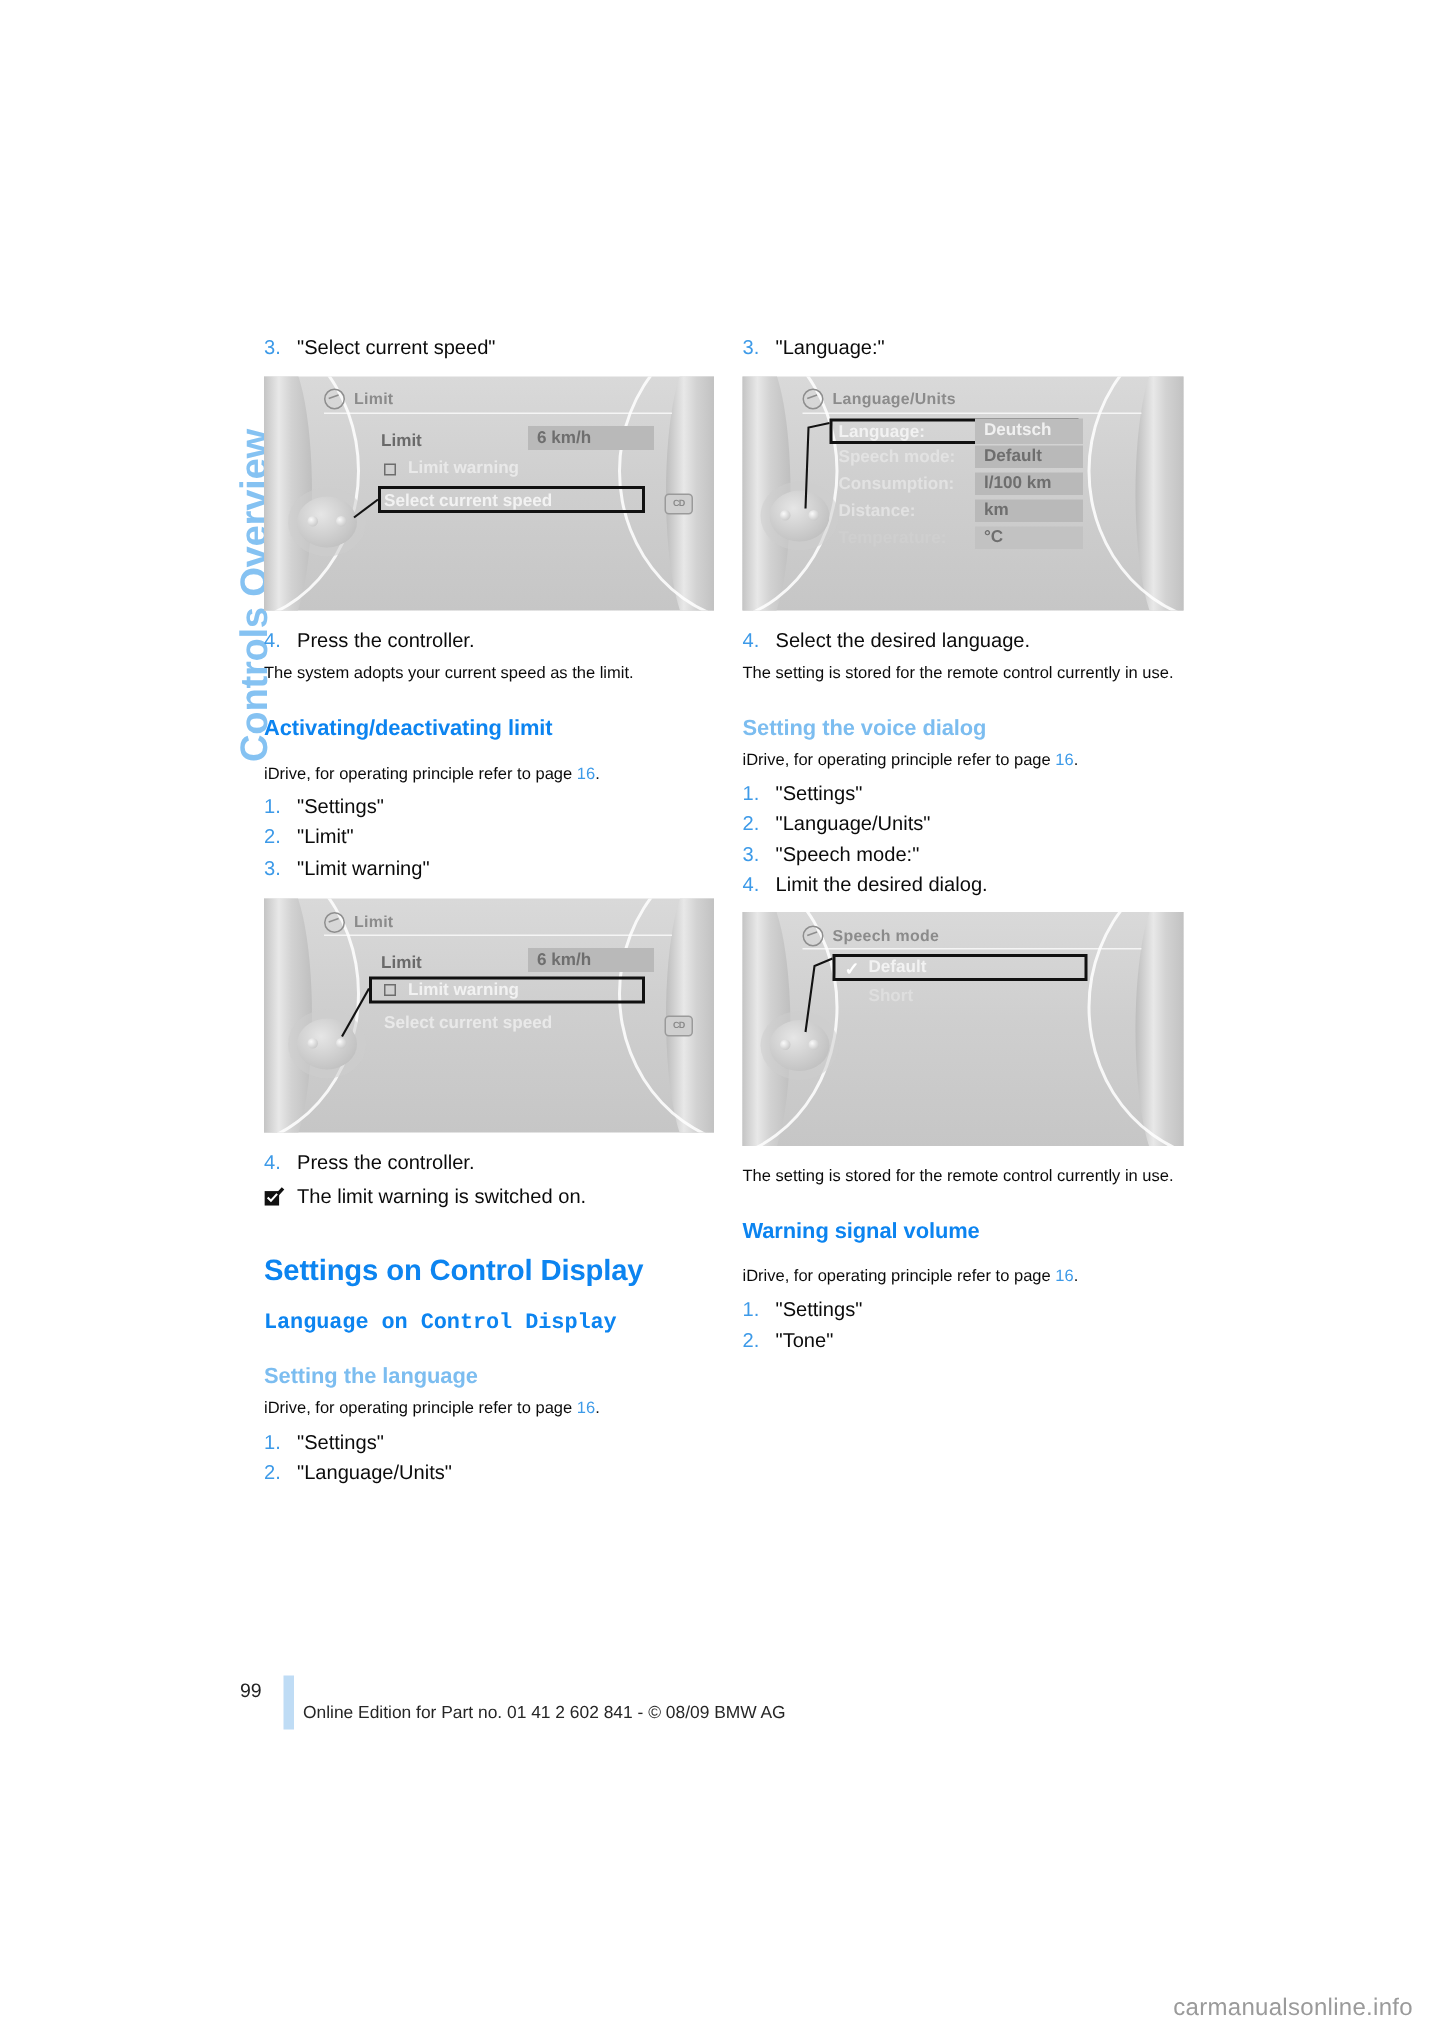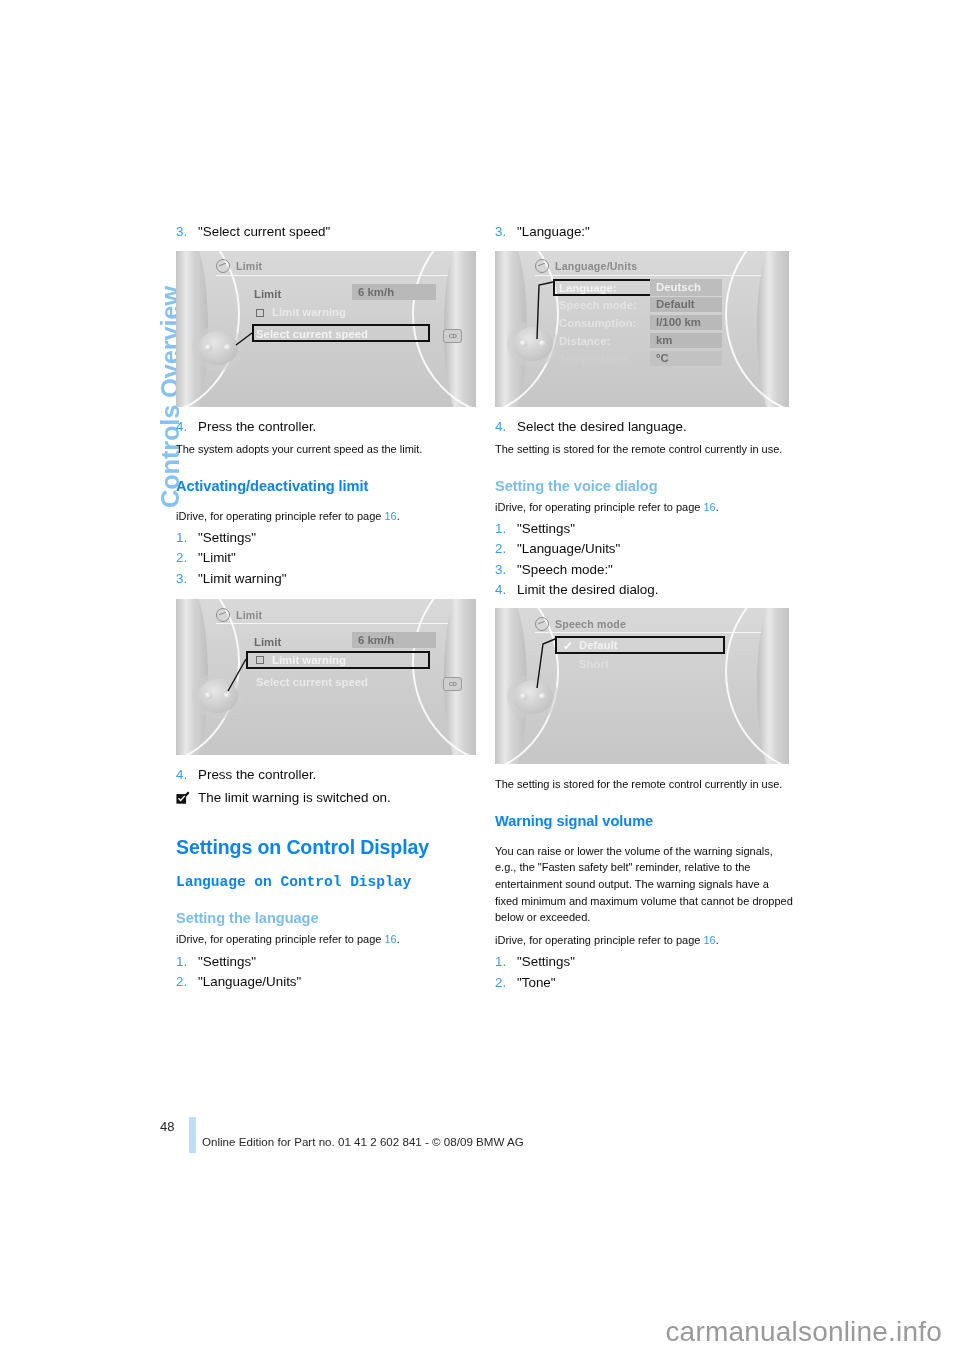--- a/index.html
+++ b/index.html
@@ -283,21 +283,21 @@
     font-size: 11.6px;
     color: #262626;
     white-space: nowrap;
   }
 
   
   .watermark {
     position: absolute;
     right: 18px;
     bottom: 10px;
-    font-size: 28px;
+    font-size: 16px;
     color: #9a9a9a;
     letter-spacing: .2px;
   }
 </style>
 </head>
 <body>
 
 <div class="page">
 
   <div class="chapter-tab">
@@ -500,30 +500,29 @@
       <div class="knob" style="top:72px; left:18px;"></div>
       <svg class="leader" width="294" height="156" style="left:0;top:0;position:absolute;">
         <path d="M60 31 L48 36 L42 80"></path>
       </svg>
     </div>
 
     <p class="body" style="margin-top:4px;">The setting is stored for the remote control currently in use.</p>
 
     <div class="h2">Warning signal volume</div>
 
-    <p class="body">You can raise or lower the volume of the warning signals, e.g., the "Fasten safety belt" reminder, relative to the entertainment sound output. The warning signals have a fixed minimum and maximum volume that cannot be dropped below or exceeded.</p>
 
     <p class="body" style="margin-top:6px;"><span>iDrive, for operating principle refer to page </span><span class="pg">16</span><span>.</span></p>
 
     <ol class="steps" style="margin-top:5px;">
       <li><span class="num">1.</span><span>"Settings"</span></li>
       <li><span class="num">2.</span><span>"Tone"</span></li>
     </ol>
   </div>
 
   <div class="footer">
-    <div class="pageno">48</div>
+    <div class="pageno">99</div>
     <div class="bar"></div>
     <div class="fline">Online Edition for Part no. 01 41 2 602 841 - © 08/09 BMW AG</div>
   </div>
 
   <div class="watermark">carmanualsonline.info</div>
 </div>
 
 </body></html>

